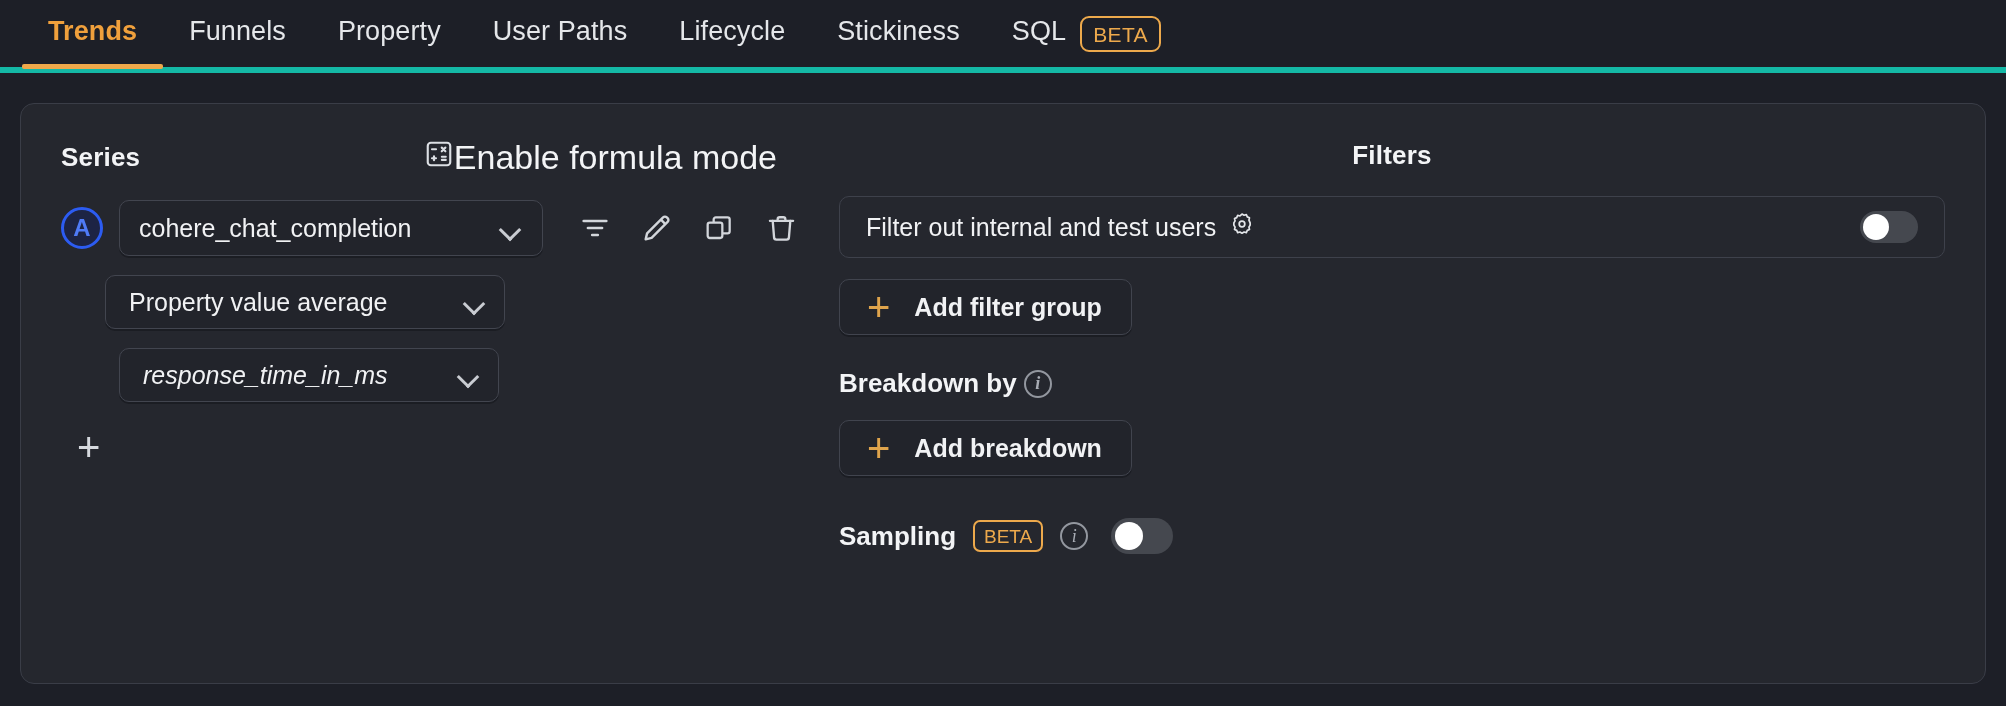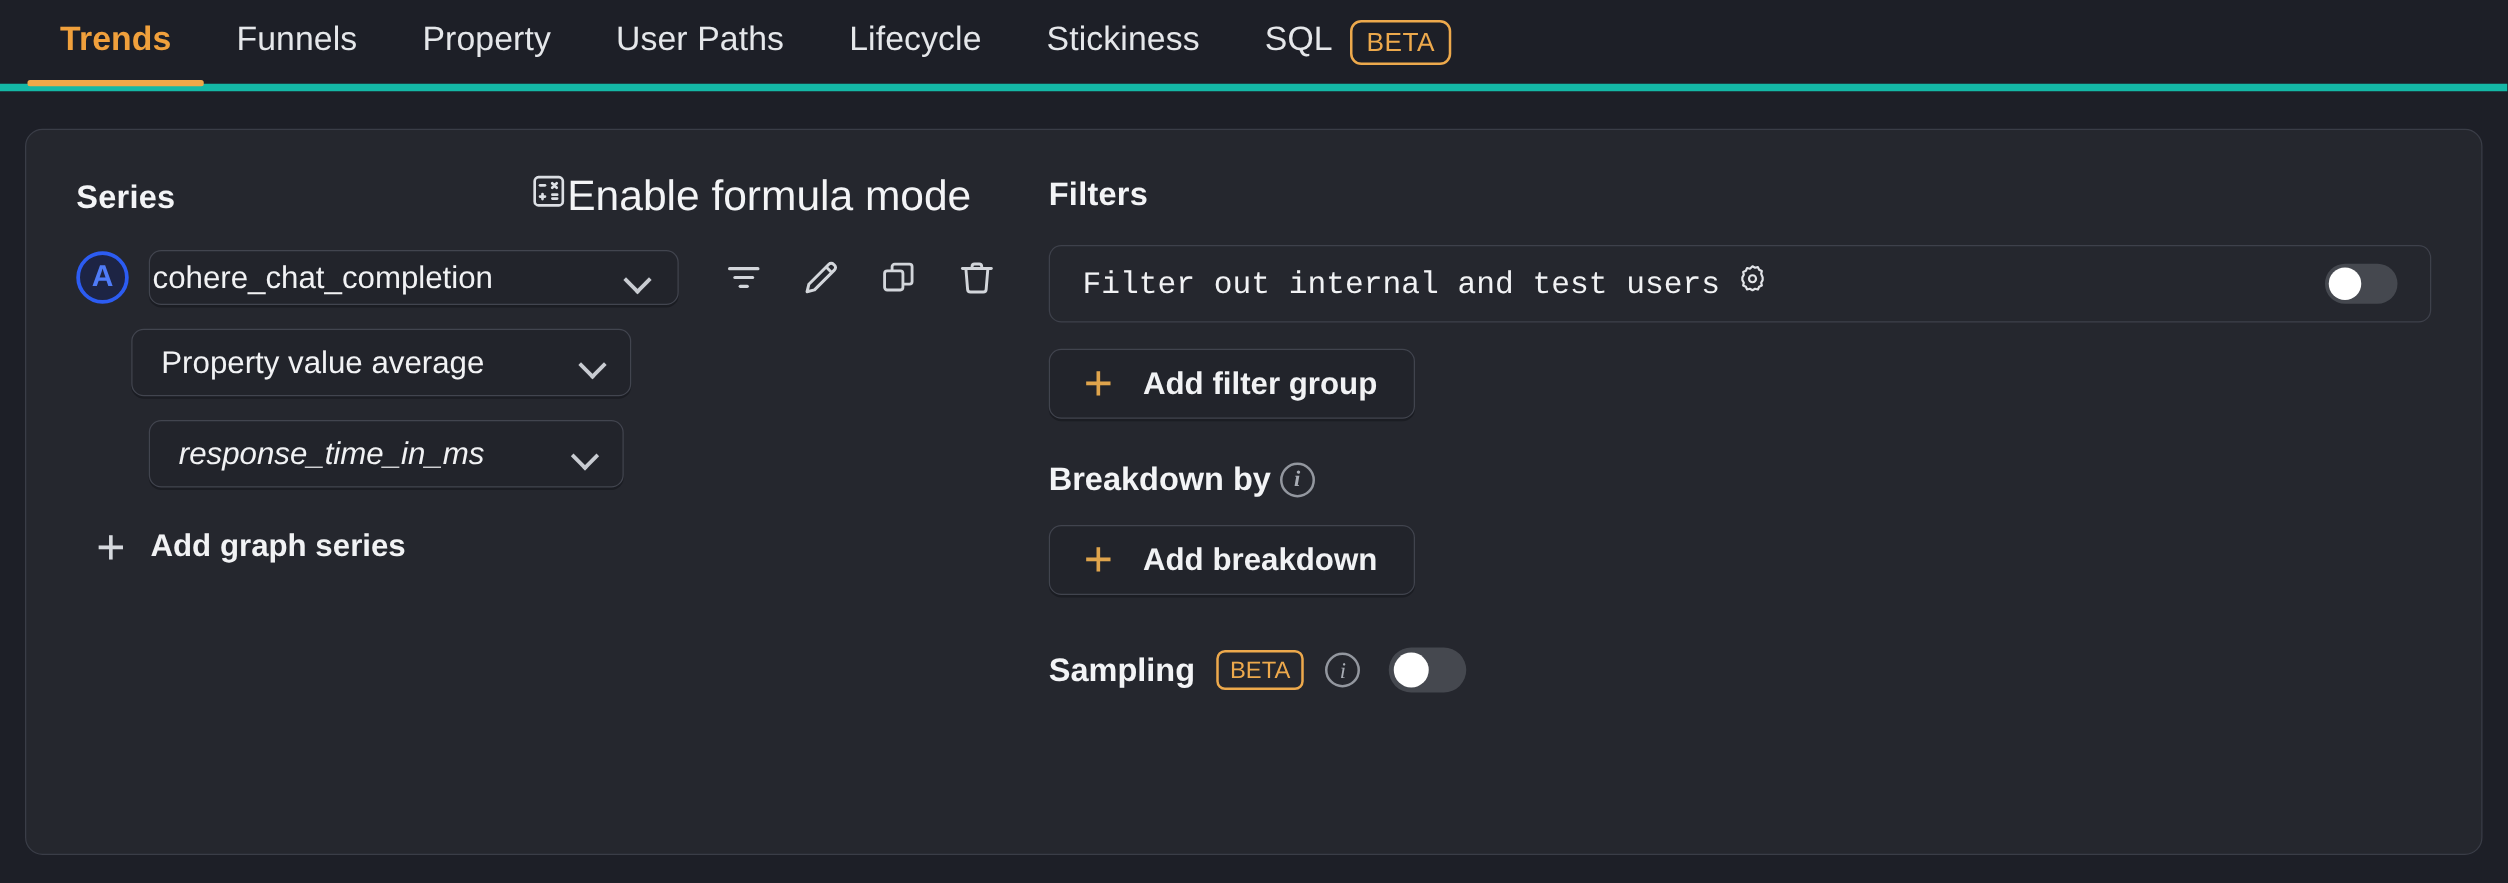--- a/index.html
+++ b/index.html
@@ -78,20 +78,21 @@
     padding: 36px 40px 0 40px;
   }
   .col-left  { width: 740px; flex: 0 0 740px; }
   .col-right { flex: 1; padding-left: 38px; }
 
   .section-title {
     font-size: 26px;
     font-weight: 700;
     color: #f3f4f6;
     letter-spacing: .2px;
+    text-align: center;
   }
 
   .series-head {
     display: flex;
     align-items: center;
     justify-content: space-between;
     padding-right: 2px;
     height: 34px;
   }
 
@@ -132,21 +133,21 @@
     align-items: center;
     justify-content: space-between;
     background: #22242b;
     border: 1px solid #42454f;
     border-radius: 10px;
     color: #f1f2f4;
     cursor: pointer;
     box-shadow: 0 2px 0 0 #1b1d23;
   }
   .select .val { font-size: 25px; white-space: nowrap; overflow: hidden; }
-  .select-main { width: 640px; height: 44px; padding: 0 20px 0 2px; }
+  .select-main { width: 640px; height: 56px; padding: 0 20px 0 19px; }
   .select-math { width: 400px; height: 54px; padding: 0 18px 0 23px; margin-top: 19px; margin-left: 44px; }
   .select-prop { width: 380px; height: 54px; padding: 0 18px 0 23px; margin-top: 19px; margin-left: 58px; font-style: italic; }
 
   .chev {
     flex: 0 0 auto;
     width: 22px; height: 12px;
     position: relative;
     margin-left: 14px;
   }
   .chev::before {
@@ -193,21 +194,20 @@
   
   .filter-box {
     margin-top: 25px;
     height: 62px;
     border: 1px solid #3e414b;
     border-radius: 10px;
     display: flex;
     align-items: center;
     justify-content: space-between;
     padding: 0 26px 0 26px;
-    font-family: Liberation Mono, monospace;
   }
   .filter-box .txt {
     display: flex; align-items: center; gap: 13px;
     font-size: 25px; color: #f1f2f4;
   }
 
   .switch {
     width: 58px; height: 32px;
     border-radius: 16px;
     background: #45484f;
@@ -387,21 +387,20 @@
         <span class="chev"></span>
       </div>
 
       <div class="select select-prop">
         <span class="val">response_time_in_ms</span>
         <span class="chev"></span>
       </div>
 
       <div class="add-link">
         <span class="plus-grey">+</span>
-        <span>Add graph series</span>
       </div>
     </div>
 
     <div class="col-right">
 
       <div class="section-title">Filters</div>
 
       <div class="filter-box">
         <div class="txt">
           <span>Filter out internal and test users</span>

